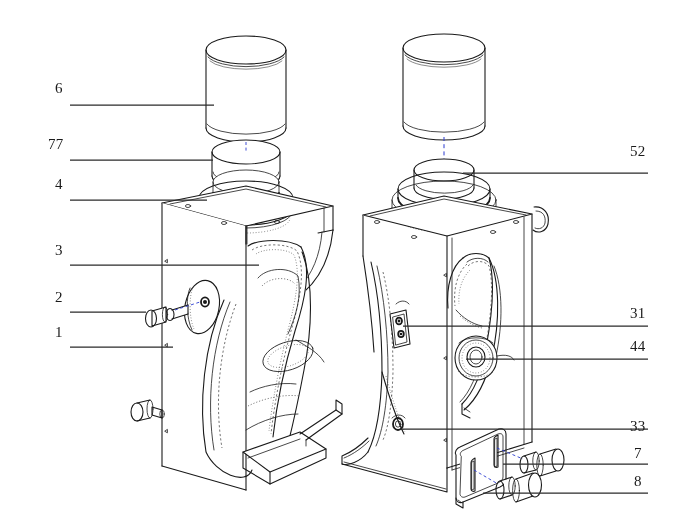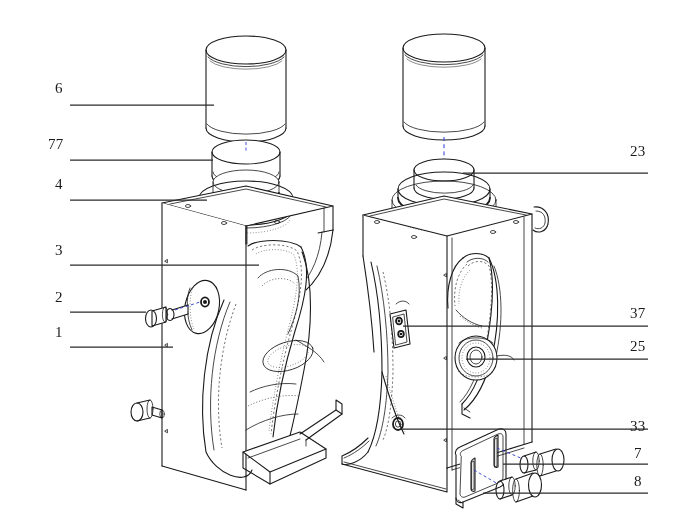--- a/index.html
+++ b/index.html
@@ -383,21 +383,21 @@
       </g>
   </svg>
 
   <div id="callout-labels">
       <div class="callout-label" style="left: 55px; top: 81px;">6</div>
       <div class="callout-label" style="left: 48px; top: 137px;">77</div>
       <div class="callout-label" style="left: 55px; top: 177px;">4</div>
       <div class="callout-label" style="left: 55px; top: 243px;">3</div>
       <div class="callout-label" style="left: 55px; top: 290px;">2</div>
       <div class="callout-label" style="left: 55px; top: 325px;">1</div>
-      <div class="callout-label" style="left: 630px; top: 144px;">23</div>
-      <div class="callout-label" style="left: 630px; top: 306px;">37</div>
-      <div class="callout-label" style="left: 630px; top: 339px;">25</div>
+      <div class="callout-label" style="left: 630px; top: 144px;">52</div>
+      <div class="callout-label" style="left: 630px; top: 306px;">31</div>
+      <div class="callout-label" style="left: 630px; top: 339px;">44</div>
       <div class="callout-label" style="left: 630px; top: 419px;">33</div>
       <div class="callout-label" style="left: 634px; top: 446px;">7</div>
       <div class="callout-label" style="left: 634px; top: 474px;">8</div>
     </div>
 
 </div>
 
 </body></html>

